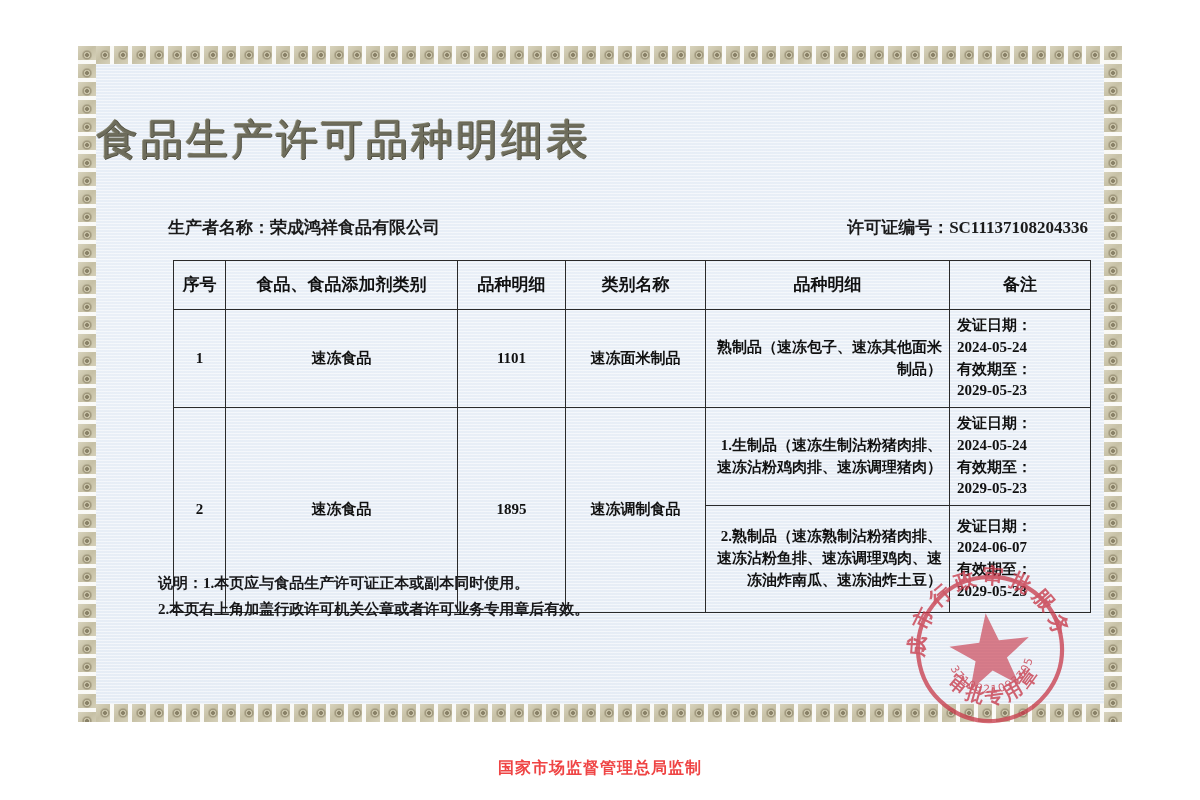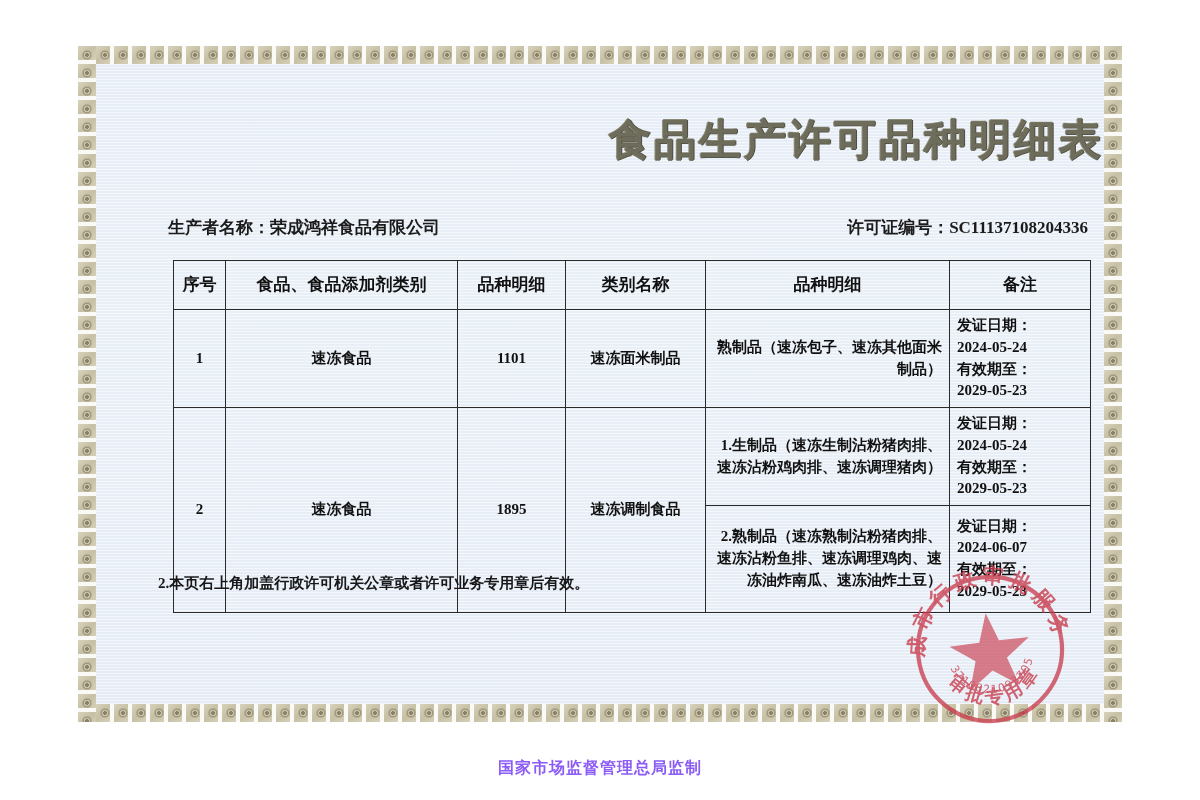--- a/index.html
+++ b/index.html
@@ -64,24 +64,24 @@
   
   #content {
     position: absolute;
     left: 18px; top: 18px;
     width: 1008px; height: 640px;
   }
 
   #title {
     position: absolute;
     left: 0; top: 48px; width: 1008px;
-    text-align: right;
+    text-align: left;
     font-family: "DejaVu Serif", "Liberation Serif", serif;
     font-size: 42px;
-    font-weight: bold;
+    font-weight: normal;
     letter-spacing: 3px;
     color: #6e6d5c;
     text-shadow:
        1px 0 0 #4f4e42, -1px 0 0 #8f8e7b,
        0 1px 0 #555446, 0 -1px 0 #8a8975;
     white-space: nowrap;
   }
 
   .meta-row {
     position: absolute;
@@ -138,21 +138,21 @@
     transform: rotate(-7deg);
   }
   #seal svg { display:block; }
 
   
   #footer {
     position: absolute;
     left: 0; top: 758px; width: 1200px;
     text-align: center;
     font-family: "DejaVu Serif", "Liberation Serif", serif;
-    font-size: 16px; font-weight: bold; color: #8b5cf6;
+    font-size: 16px; font-weight: bold; color: #ef4444;
     letter-spacing: 1px;
   }
 </style>
 </head>
 <body>
 
 <div id="page">
 
   <div class="bdr bdr-top tile-h bead-h"></div>
   <div class="bdr bdr-bottom tile-h bead-h"></div>
@@ -217,20 +217,21 @@
           <td class="note-cell" style="height:96px">2.熟制品（速冻熟制沾粉猪肉排、速冻沾粉鱼排、速冻调理鸡肉、速冻油炸南瓜、速冻油炸土豆）</td>
           <td class="remark">发证日期：
 2024-06-07
 有效期至：
 2029-05-23</td>
         </tr>
       </tbody>
     </table>
 
     <div id="notes">
+      <div><span>说明：</span><span>1.本页应与食品生产许可证正本或副本同时使用。</span></div>
       <div class="n2"><span>2.本页右上角加盖行政许可机关公章或者许可业务专用章后有效。</span></div>
     </div>
 
     <div id="seal">
       <svg width="176" height="176" viewBox="0 0 176 176" xmlns="http://www.w3.org/2000/svg">
         <defs>
           <path id="arcTop" d="M 22,88 A 66,66 0 0 1 154,88" fill="none"></path>
           <path id="arcBot" d="M 34,88 A 54,54 0 0 0 142,88" fill="none"></path>
           <path id="arcNum" d="M 44,88 A 44,44 0 0 0 132,88" fill="none"></path>
         </defs>

